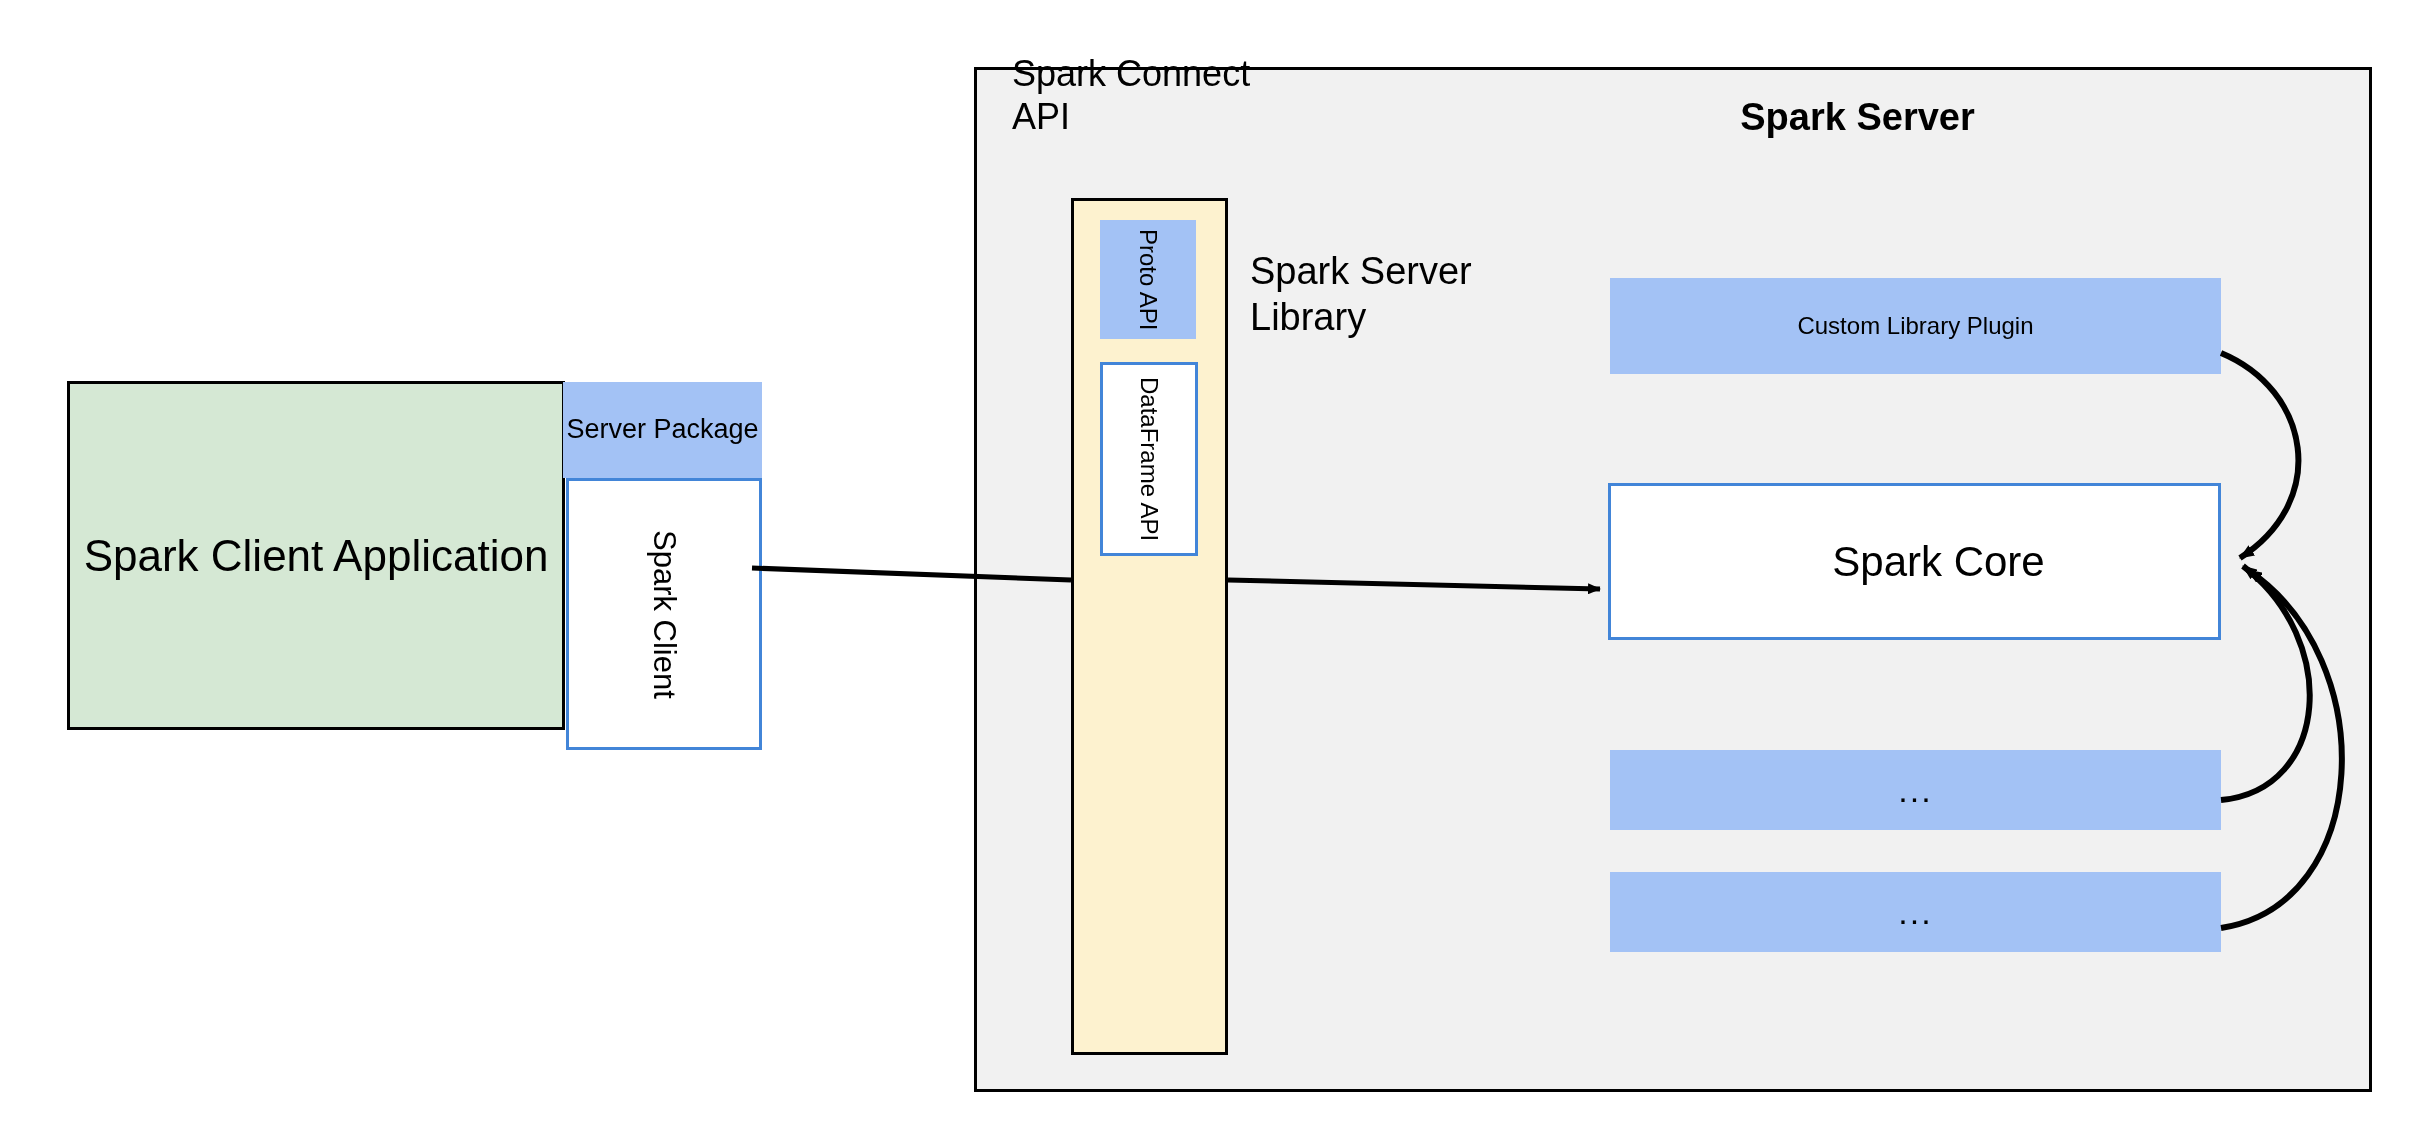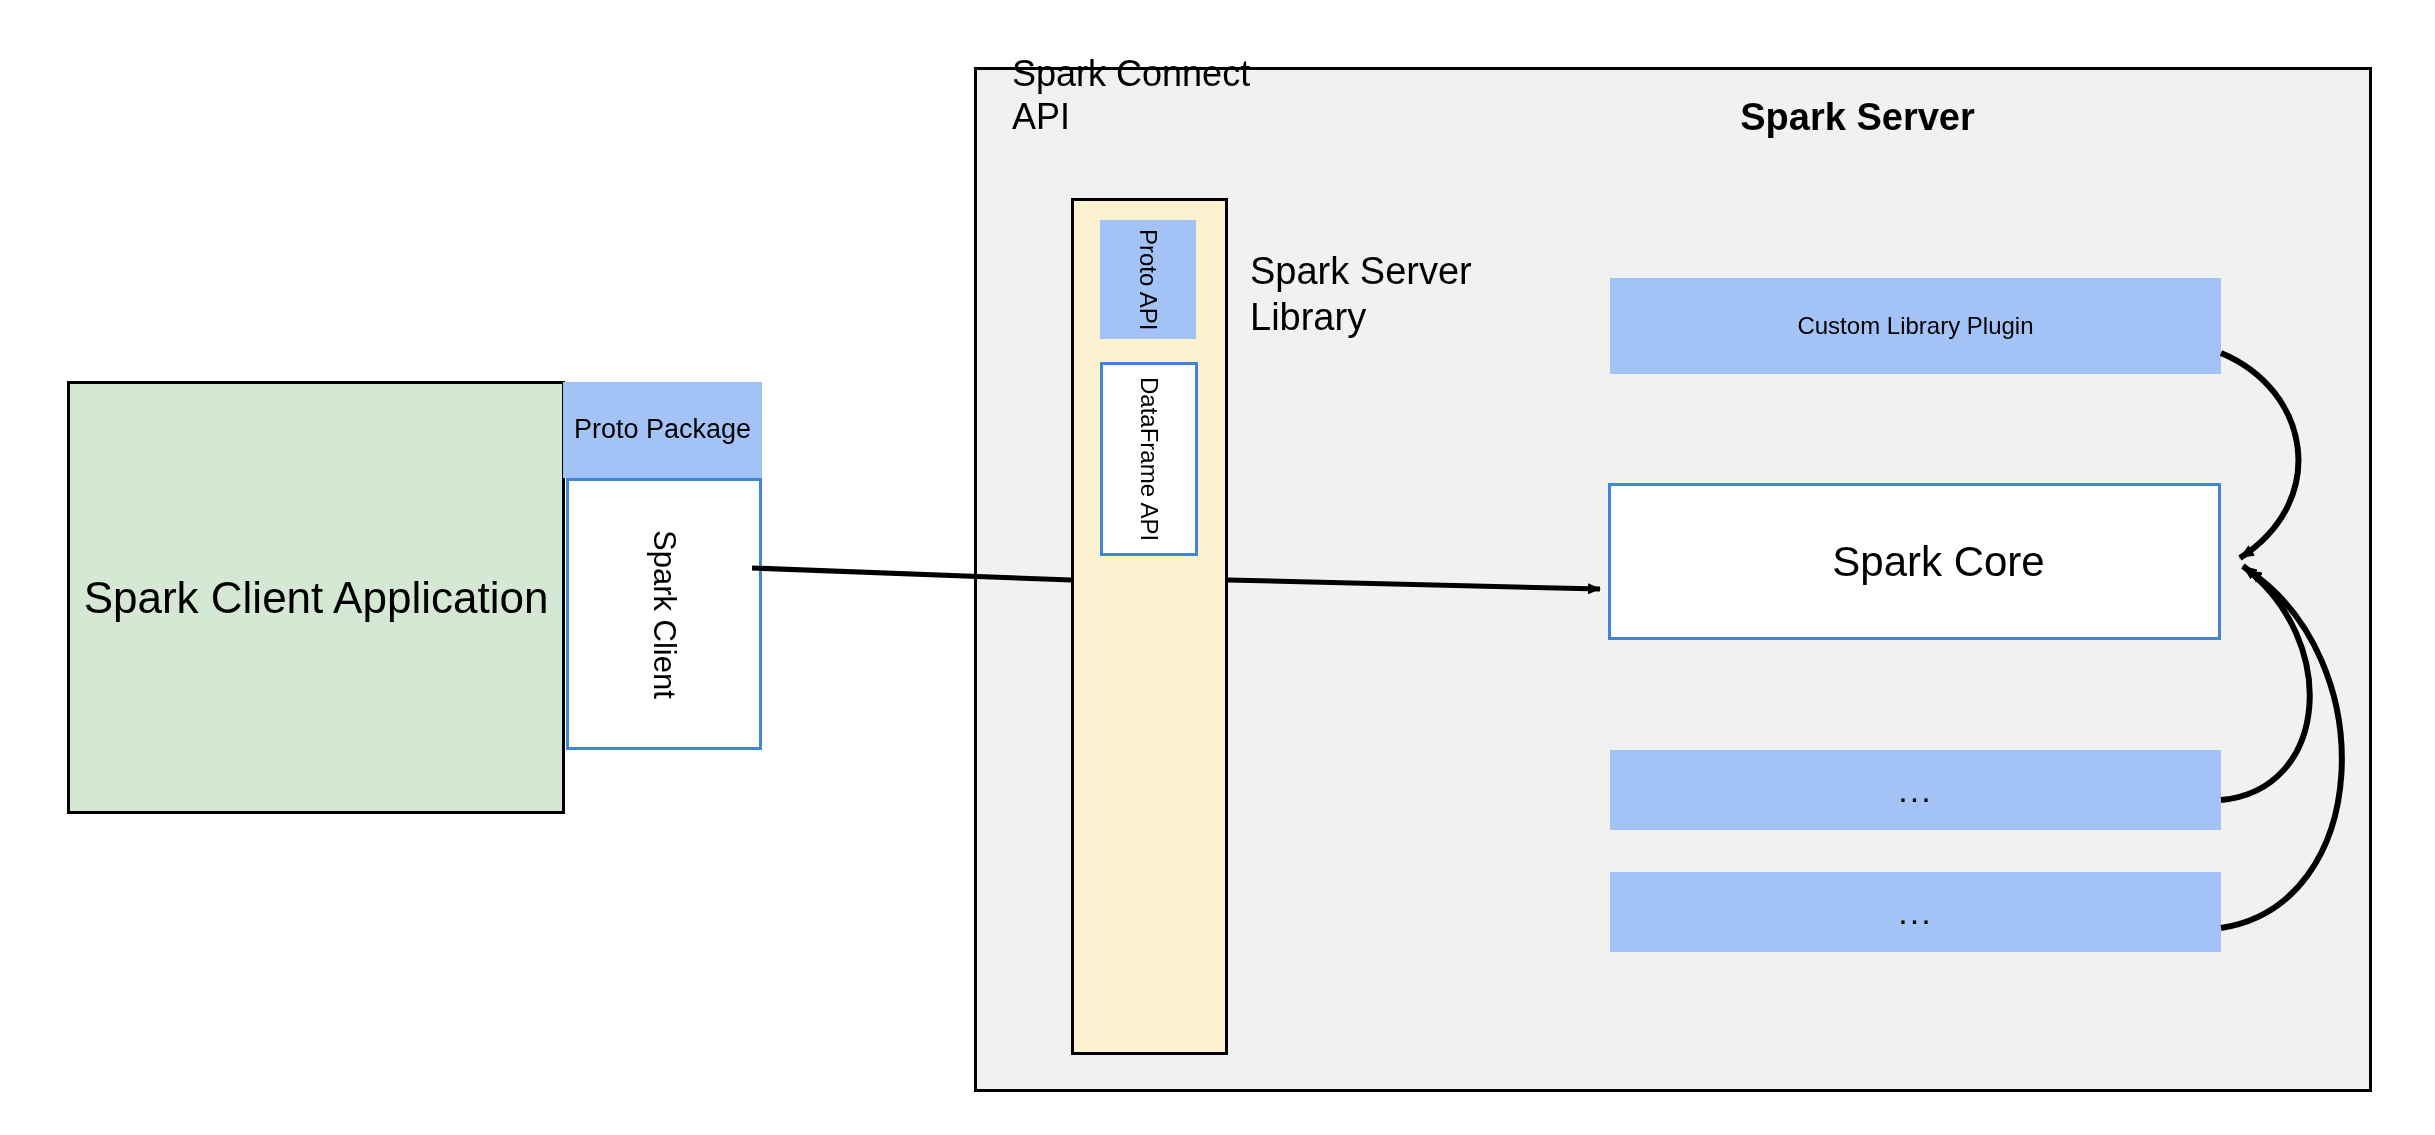--- a/index.html
+++ b/index.html
@@ -32,21 +32,21 @@
   .label {
     position: absolute;
     color: #000000;
     white-space: pre-line;
     line-height: 1.2;
   }
 
   
   #client-app {
     left: 67px;  top: 381px;
-    width: 498px; height: 433px;
+    width: 498px; height: 349px;
     background: #d5e8d4;
     border: 3px solid #000000;
     font-size: 44px;
   }
   #client-package {
     left: 563px; top: 382px;
     width: 199px; height: 96px;
     background: #a3c2f5;
     border: 1px solid #a3c2f5;
     font-size: 27px;
@@ -194,21 +194,21 @@
   <div class="node" id="etc-box-2">
     <span>...</span>
   </div>
 
   <div class="node" id="client-app">
     <span>Spark Client
 Application</span>
   </div>
 
   <div class="node" id="client-package">
-    <span>Proto
+    <span>Server
 Package</span>
   </div>
 
   <div class="node" id="spark-client">
     <span class="vert-text">Spark Client</span>
   </div>
 
   <svg id="connectors" viewBox="0 0 2435 1135">
     <defs>
       <marker id="arrow-right" markerWidth="13" markerHeight="11" refX="12" refY="5.5" orient="auto" markerUnits="userSpaceOnUse">

